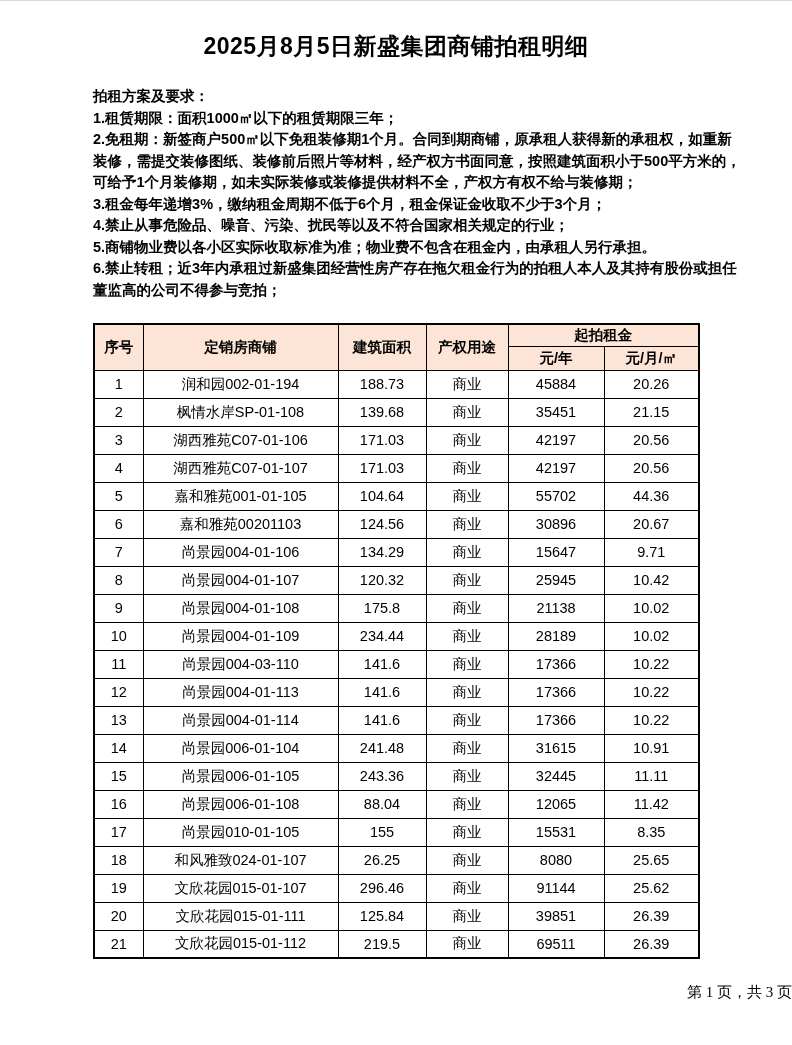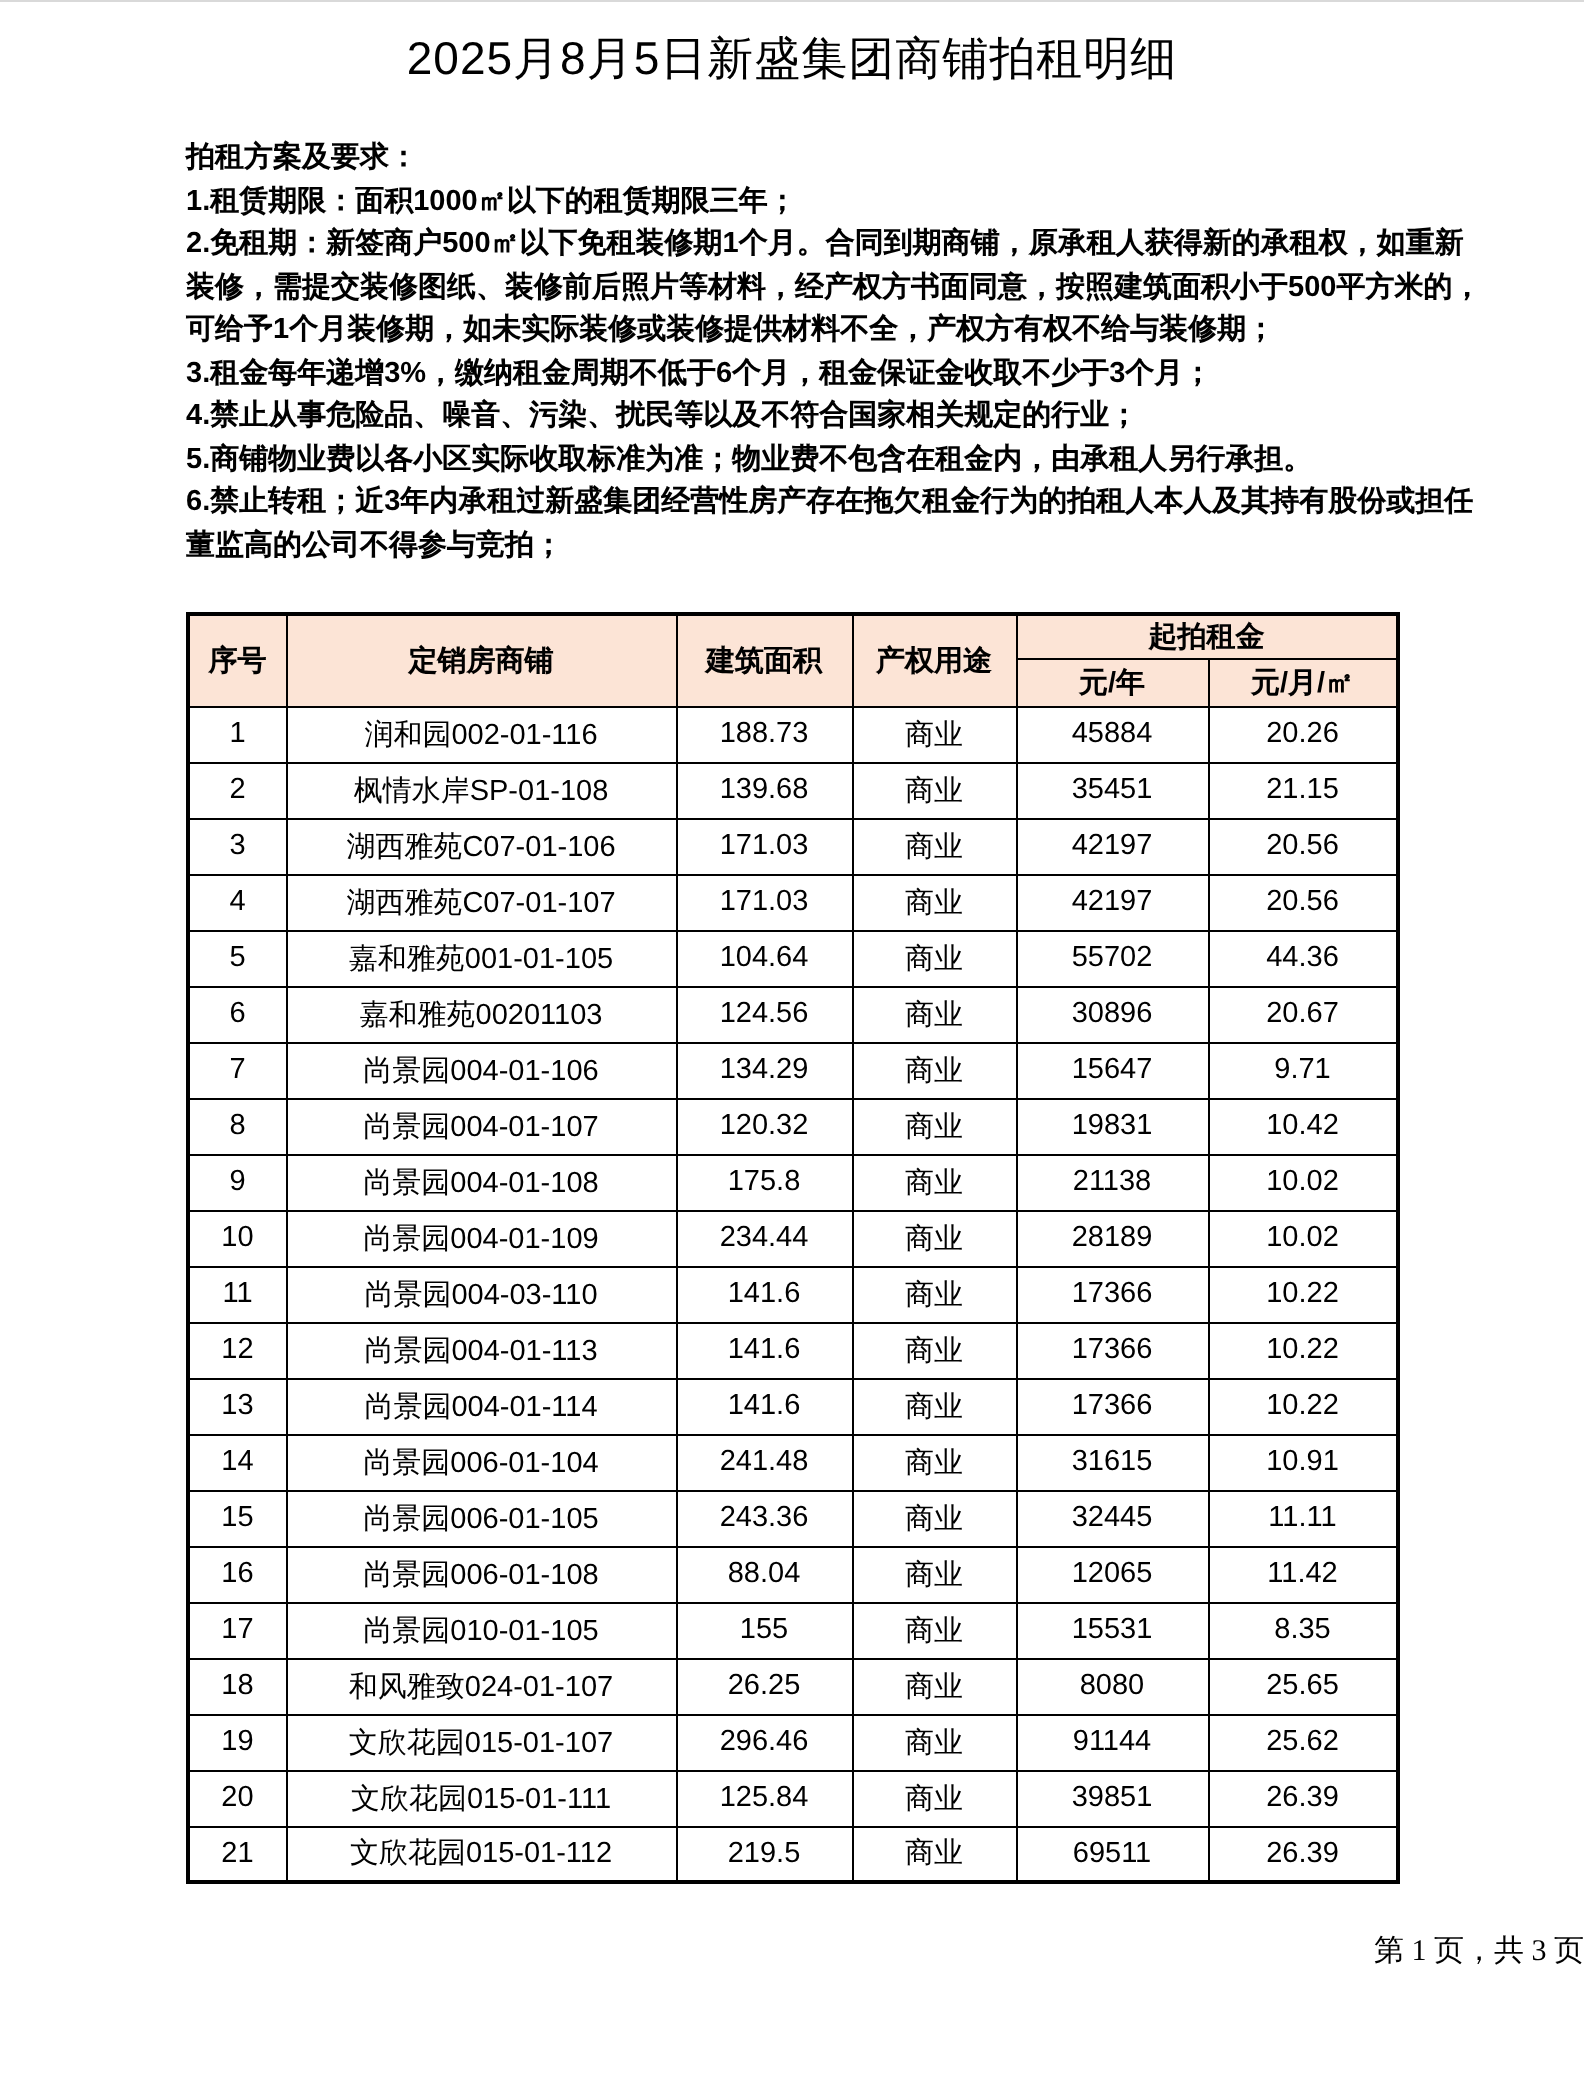--- a/index.html
+++ b/index.html
@@ -10,24 +10,24 @@
   html,body{margin:0;padding:0;}
   body{
     width:792px;height:1045px;
     background:#ffffff;
     border-top:1px solid #d9d9d9;
     font-family:"Liberation Sans","DejaVu Sans",sans-serif;
     color:#000;
     overflow:hidden;
   }
   .title{
-    padding-top:13px;
+    padding-top:30px;
     text-align:center;
     font-size:23px;
-    font-weight:normal;
+    font-weight:bold;
     line-height:31px;
     letter-spacing:0.5px;
   }
   .notice{
     margin:24px 0 0 93px;
     width:660px;
     font-size:14.5px;
     line-height:21.5px;
     white-space:nowrap;
     font-weight:bold;
@@ -97,21 +97,21 @@
       <th colspan="2">起拍租金</th>
     </tr>
     <tr class="hdr-sub">
       <th>元/年</th>
       <th>元/月/㎡</th>
     </tr>
   </thead>
   <tbody>
       <tr>
     <td>1</td>
-    <td>润和园002-01-116</td>
+    <td>润和园002-01-194</td>
     <td>188.73</td>
     <td>商业</td>
     <td>45884</td>
     <td>20.26</td>
   </tr>
       <tr>
     <td>2</td>
     <td>枫情水岸SP-01-108</td>
     <td>139.68</td>
     <td>商业</td>
@@ -156,21 +156,21 @@
     <td>134.29</td>
     <td>商业</td>
     <td>15647</td>
     <td>9.71</td>
   </tr>
       <tr>
     <td>8</td>
     <td>尚景园004-01-107</td>
     <td>120.32</td>
     <td>商业</td>
-    <td>19831</td>
+    <td>25945</td>
     <td>10.42</td>
   </tr>
       <tr>
     <td>9</td>
     <td>尚景园004-01-108</td>
     <td>175.8</td>
     <td>商业</td>
     <td>21138</td>
     <td>10.02</td>
   </tr>

